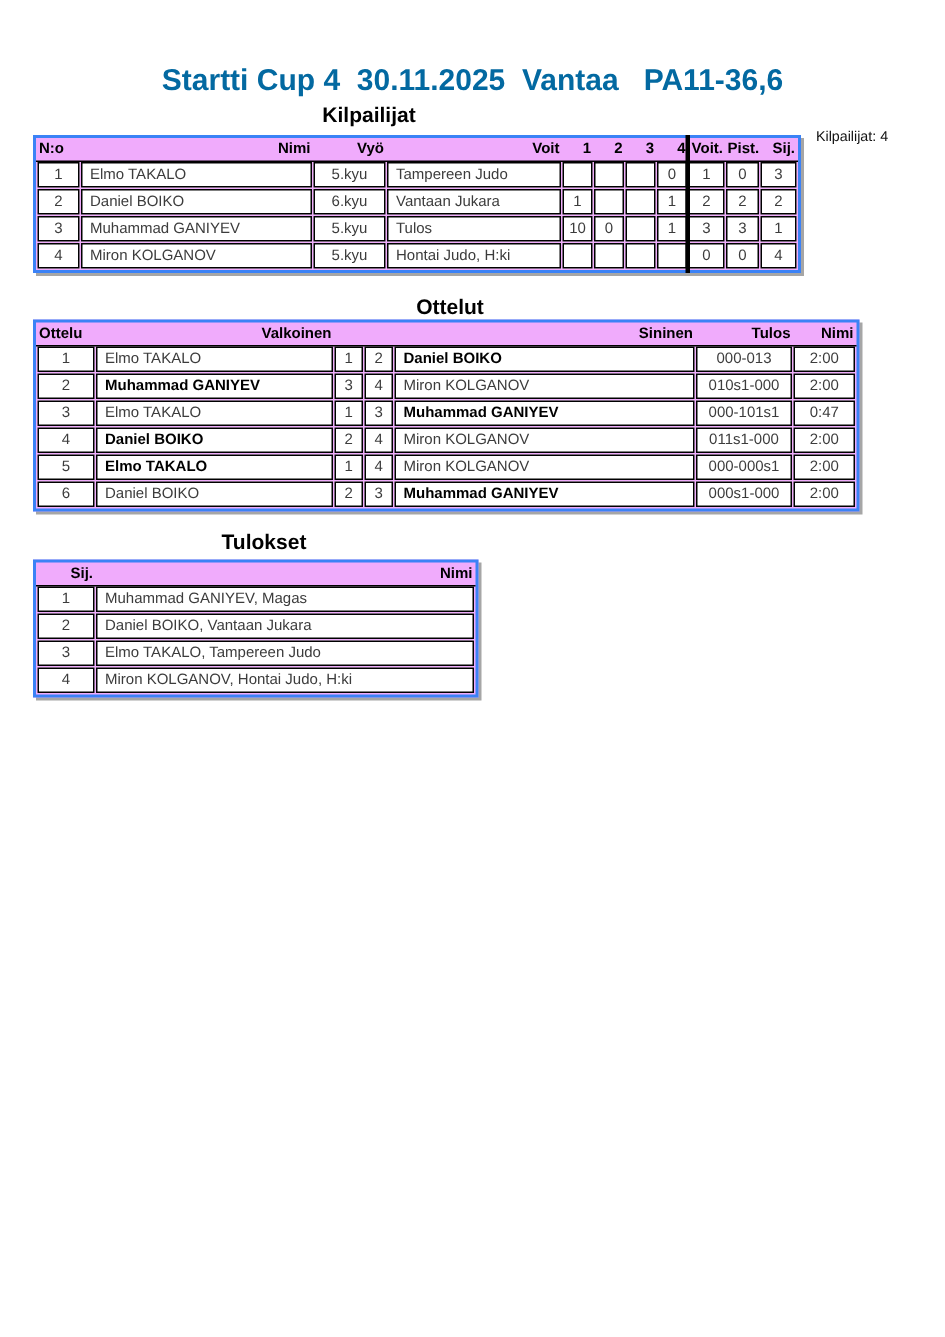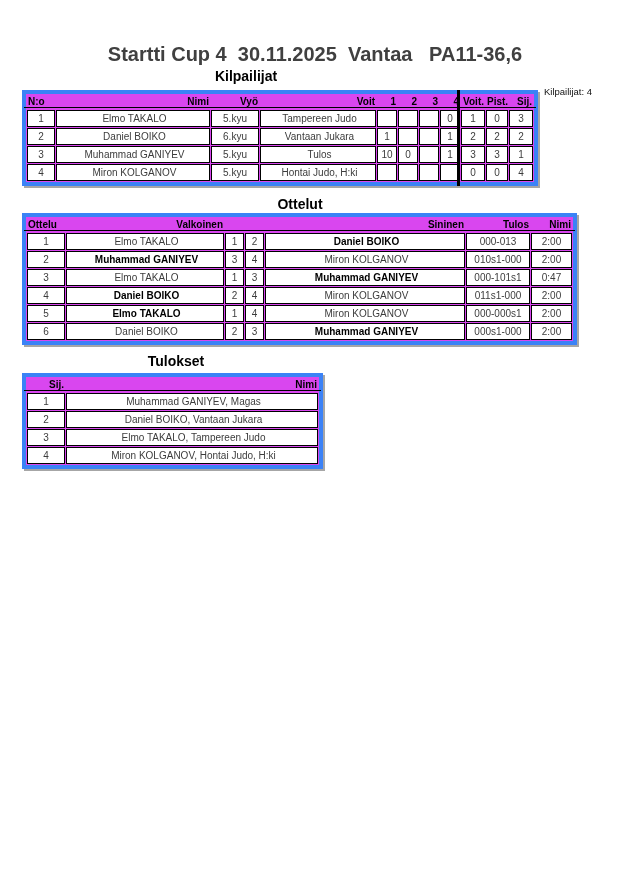--- a/index.html
+++ b/index.html
@@ -11,21 +11,21 @@
     height: 891px;
     background: #ffffff;
     overflow: hidden;
   }
   .doc-title {
     position: absolute;
     top: 43px; left: 0; width: 630px;
     text-align: center;
     font-size: 20px;
     font-weight: bold;
-    color: #404040;
+    color: #0369a1;
     white-space: pre;
     letter-spacing: 0;
   }
   .sec-title {
     position: absolute;
     transform: translateX(-50%);
     font-size: 14px;
     font-weight: bold;
     color: #000;
     white-space: pre;
@@ -34,24 +34,24 @@
     position: absolute;
     left: 544px; top: 86px;
     font-size: 9.5px;
     color: #111;
     white-space: pre;
   }
   .tbl-wrap { position: absolute; }
   table.grid {
     border-collapse: separate;
     border-spacing: 1px;
-    border: 4px solid #3b82f6;
+    border: 2px solid #3b82f6;
     table-layout: fixed;
     box-shadow: 2px 2px 0 #a6a6a6;
-    background: #d946ef;
+    background: #f0abfc;
   }
   table.grid th {
     font-size: 10px;
     font-weight: bold;
     color: #000;
     height: 14px;
     line-height: 14px;
     padding: 0 1px;
     white-space: nowrap;
     overflow: hidden;
@@ -62,21 +62,21 @@
     font-size: 10px;
     color: #3c3c3c;
     height: 17px;
     line-height: 15px;
     padding: 0 2px;
     white-space: nowrap;
     overflow: hidden;
     text-align: center;
     background: #fff;
   }
-  table.grid td.al { text-align: center; padding-left: 5px; }
+  table.grid td.al { text-align: left; padding-left: 5px; }
   table.grid th.al { text-align: left; padding-left: 1px; }
   table.grid .b { font-weight: bold; color: #000; }
   .hline { position: absolute; left: 2px; right: 2px; top: 17px; height: 1px; background: #000; }
   .vline { position: absolute; left: 435px; top: 0; bottom: 0; width: 3px; background: #000; }
   .t1 { left: 22px; top: 90px; }
   .t2 { left: 22px; top: 213px; }
   .t3 { left: 22px; top: 373px; }
   .st1 { left: 246px; top: 68px; }
   .st2 { left: 300px; top: 196px; }
   .st3 { left: 176px; top: 353px; }

